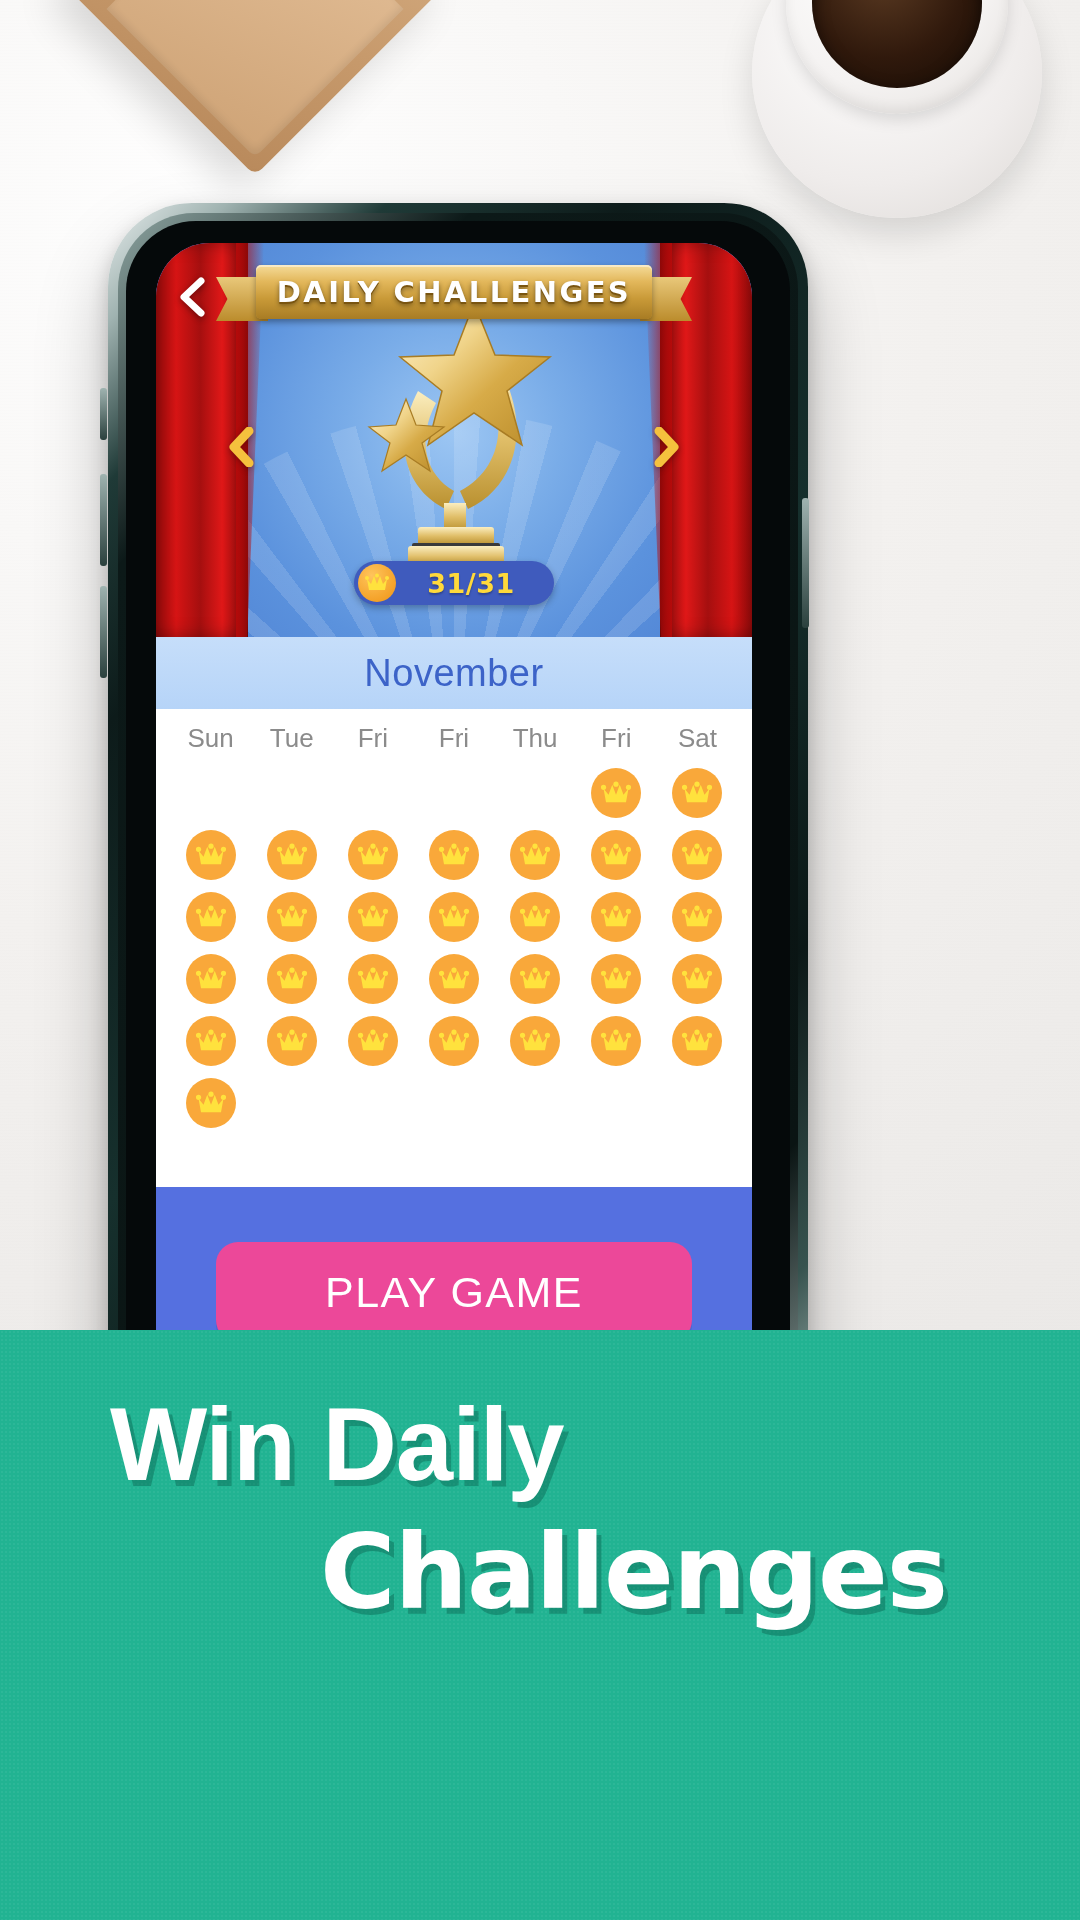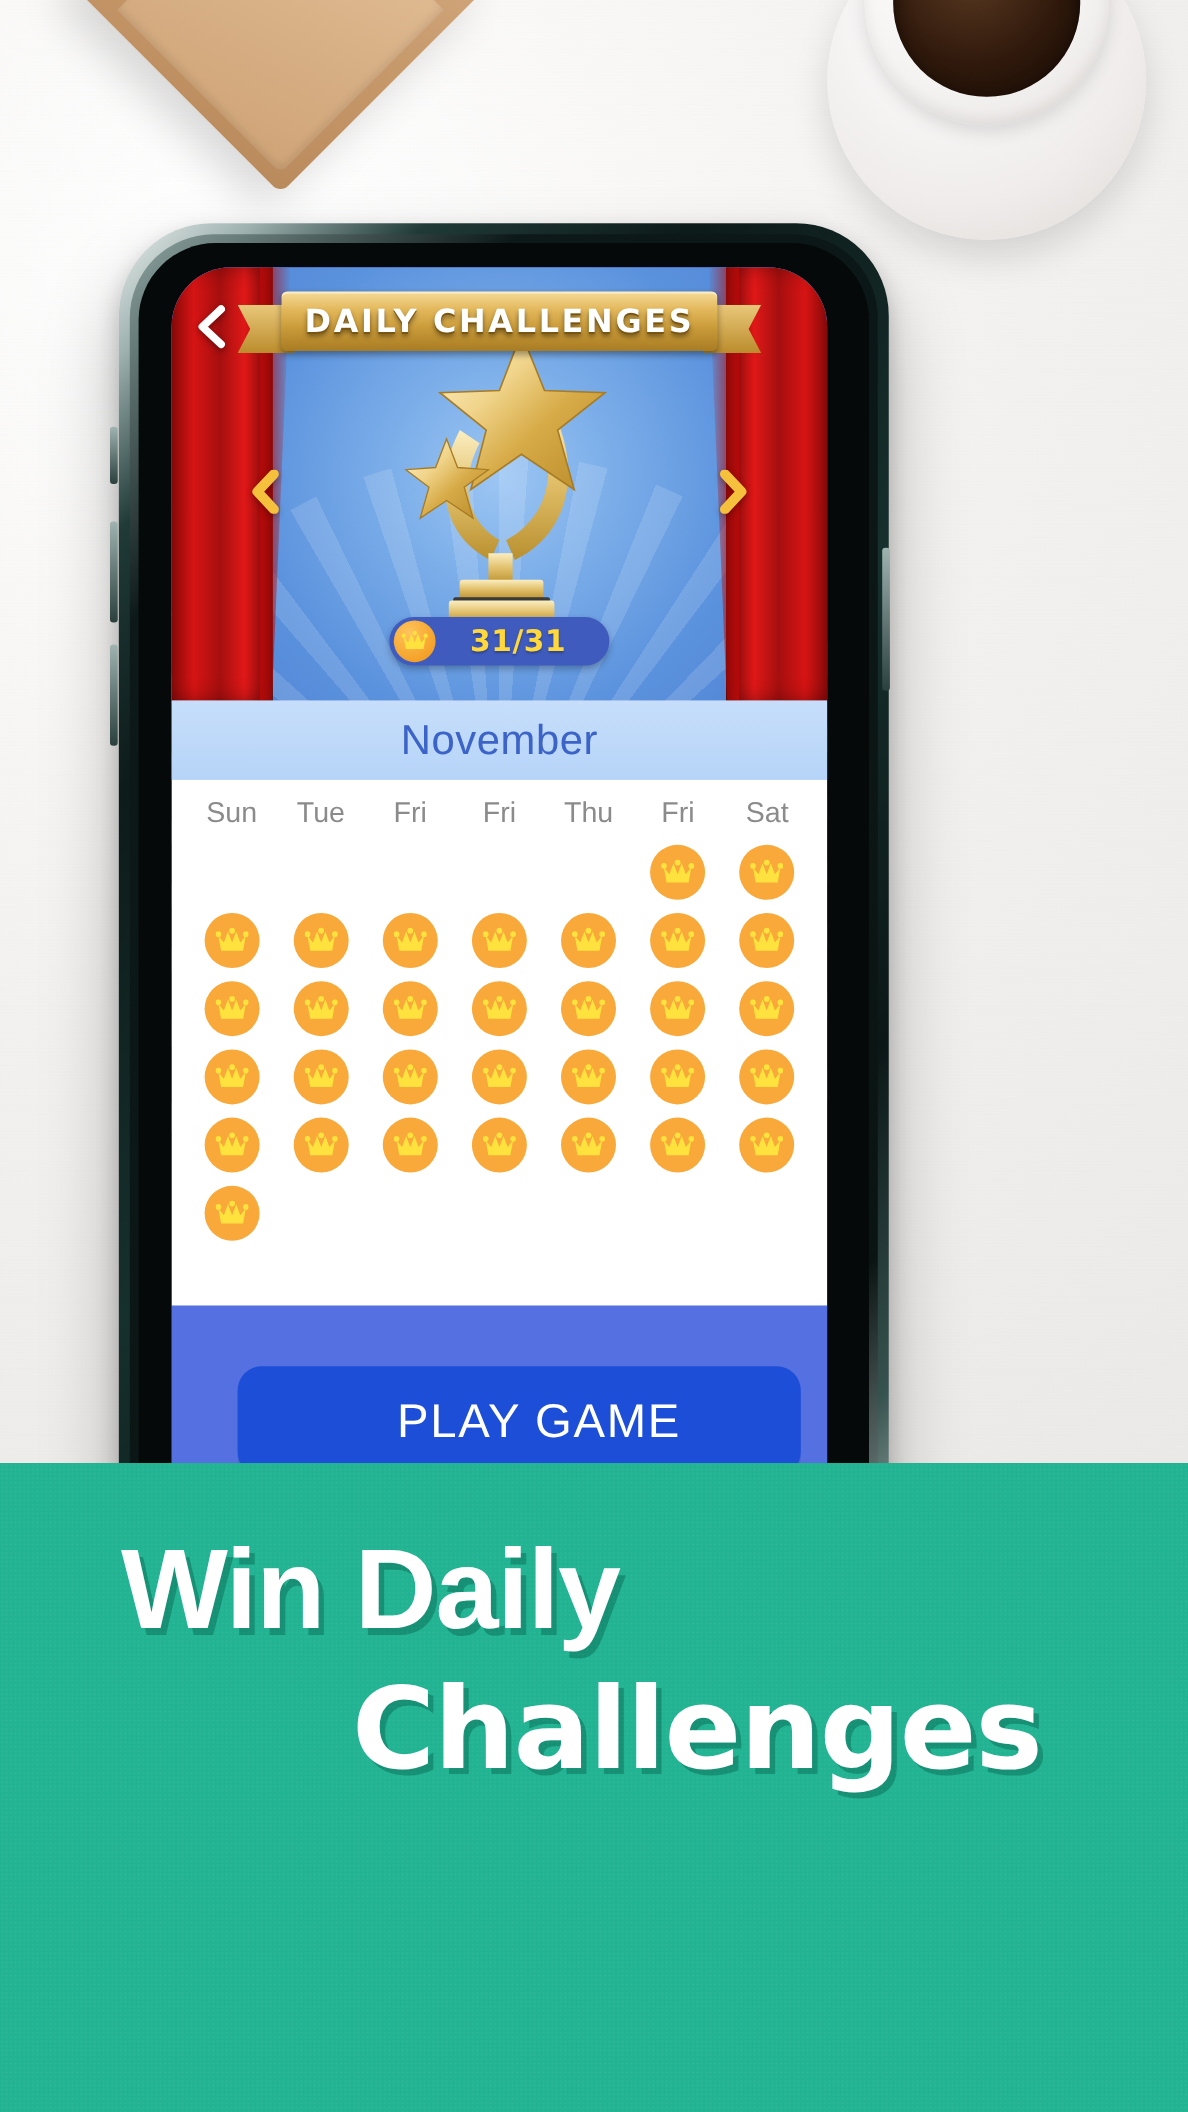--- a/index.html
+++ b/index.html
@@ -133,23 +133,23 @@
   .weekday{flex:1;text-align:center;color:#8b8b8b;font-size:26px;}
   #day-grid{display:flex;flex-wrap:wrap;padding:4px 14px 0 14px;}
   .day-cell{width:14.2857%;height:62px;display:flex;align-items:center;justify-content:center;}
   .day-crown{width:50px;height:50px;border-radius:50%;
     background:#f9a83a;display:flex;align-items:center;justify-content:center;cursor:pointer;}
   .day-empty{width:50px;height:50px;}
 
   
   #play-area{position:absolute;left:0;top:944px;width:596px;height:276px;background:#5570e0;}
   #play-btn{position:absolute;left:60px;top:55px;width:476px;height:100px;
-    background:#1d4ed8;border-radius:22px;cursor:pointer;
+    background:#ec4899;border-radius:22px;cursor:pointer;
     display:flex;align-items:center;justify-content:center;
-    box-shadow:0 5px 0 rgba(0,0,0,.08);padding-left:36px;}
+    box-shadow:0 5px 0 rgba(0,0,0,.08);}
   #play-label{color:#fff;font-size:43px;letter-spacing:1.5px;}
 
   
   #promo{position:absolute;left:0;bottom:0;width:1080px;height:590px;
     background:#21b392;
     background-image:radial-gradient(rgba(255,255,255,.05) 1px,transparent 1px);
     background-size:4px 4px;}
   #promo-l1{position:absolute;left:110px;top:56px;color:#fff;
     font-size:103px;font-weight:bold;letter-spacing:-1px;
     font-family:Liberation Sans, sans-serif;

